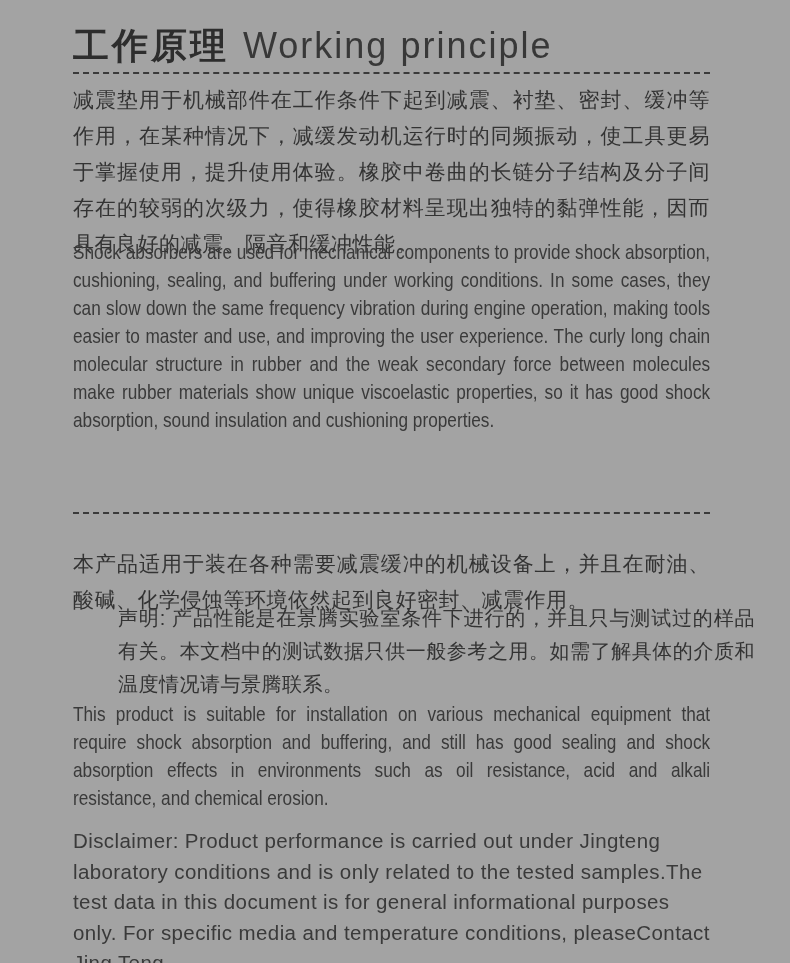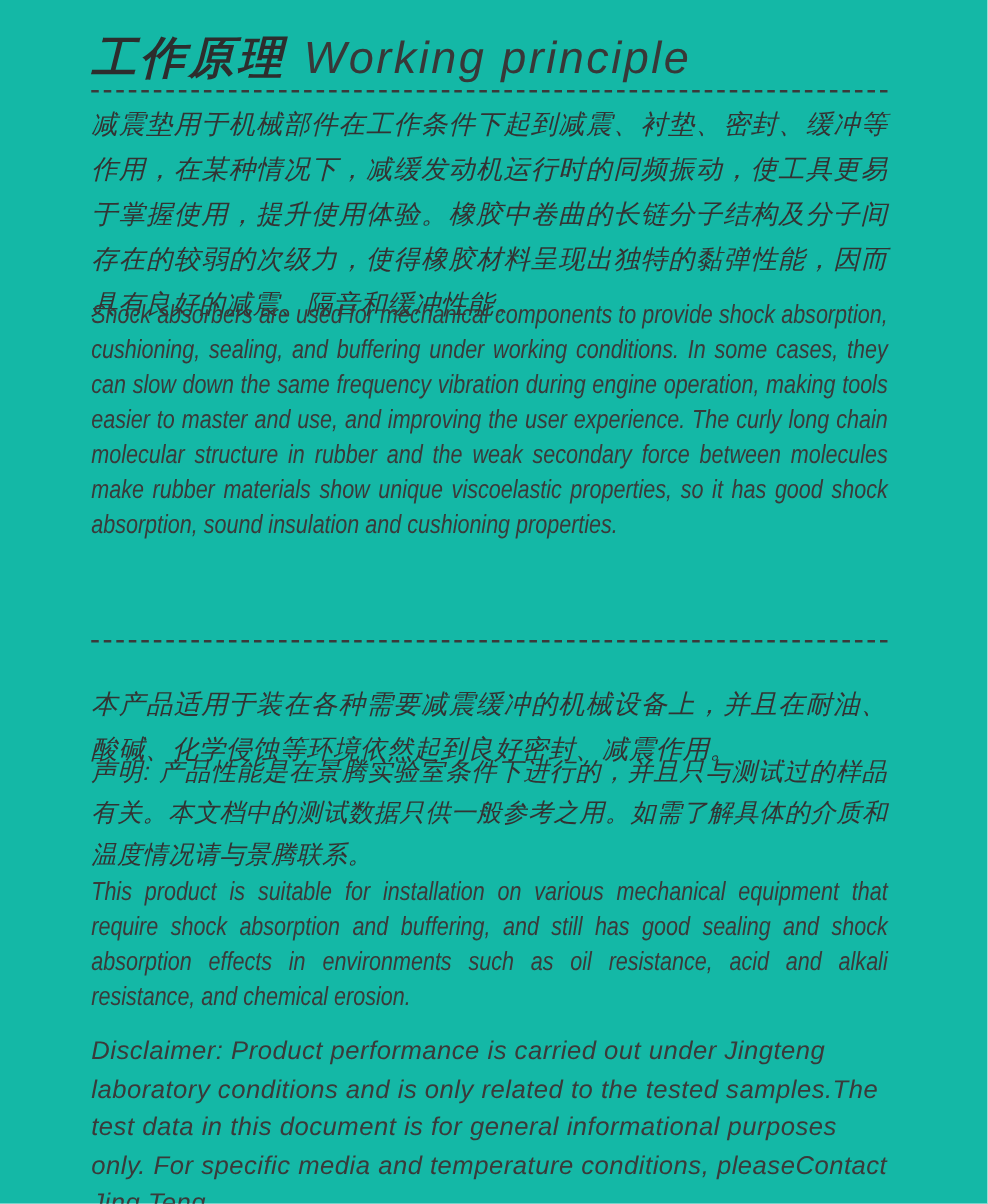--- a/index.html
+++ b/index.html
@@ -11,22 +11,21 @@
     width: 790px;
     height: 963px;
     overflow: hidden;
     font-family: "Liberation Sans", "DejaVu Sans", sans-serif;
     color: #333333;
   }
   .page {
     position: relative;
     width: 790px;
     height: 963px;
-    background: #14b8a6;
-    font-style: italic;
+    background: #a3a3a3;
   }
   .abs { position: absolute; }
 
   .section-title {
     left: 73px;
     width: 700px;
     font-size: 36px;
     line-height: 44px;
     color: #2d2d2d;
     white-space: nowrap;
@@ -90,21 +89,21 @@
   }
 
   
   #title-1        { top: 24px; }
   #divider-1      { top: 72px; }
   #body-zh-1      { top: 82px; }
   #body-en-1      { top: 238px; }
   #title-2        { top: 462px; }
   #divider-2      { top: 512px; }
   #body-zh-2      { top: 498px; margin-top: 48px; }
-  #disclaimer-zh  { top: 602px; }
+  #disclaimer-zh  { top: 602px; margin-left: 45px; }
   #body-en-2      { top: 700px; }
   #disclaimer-en  { top: 826px; }
 </style>
 </head>
 <body>
 
 <div class="page">
 
   <h1 id="title-1" class="abs section-title"><span class="title-zh">工作原理</span><span class="title-en"> Working principle</span></h1>
 

